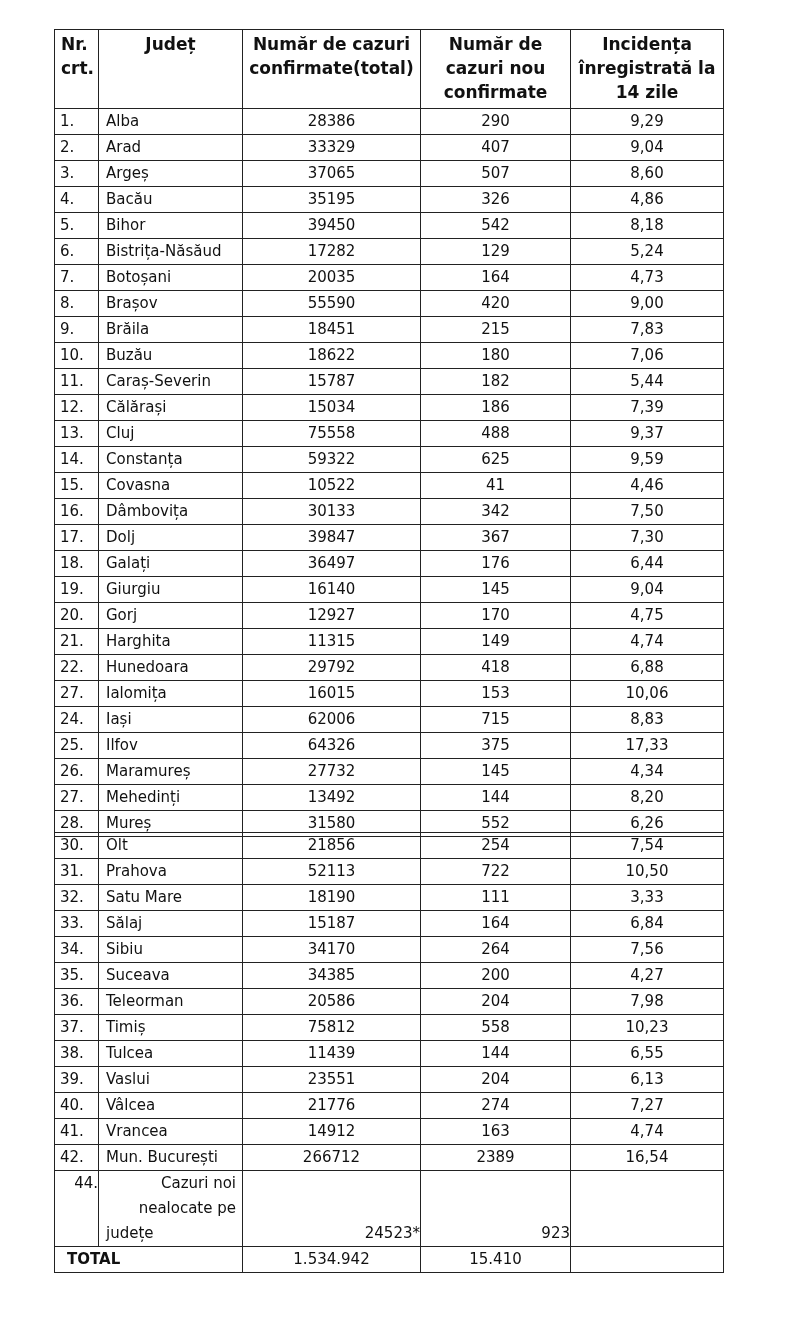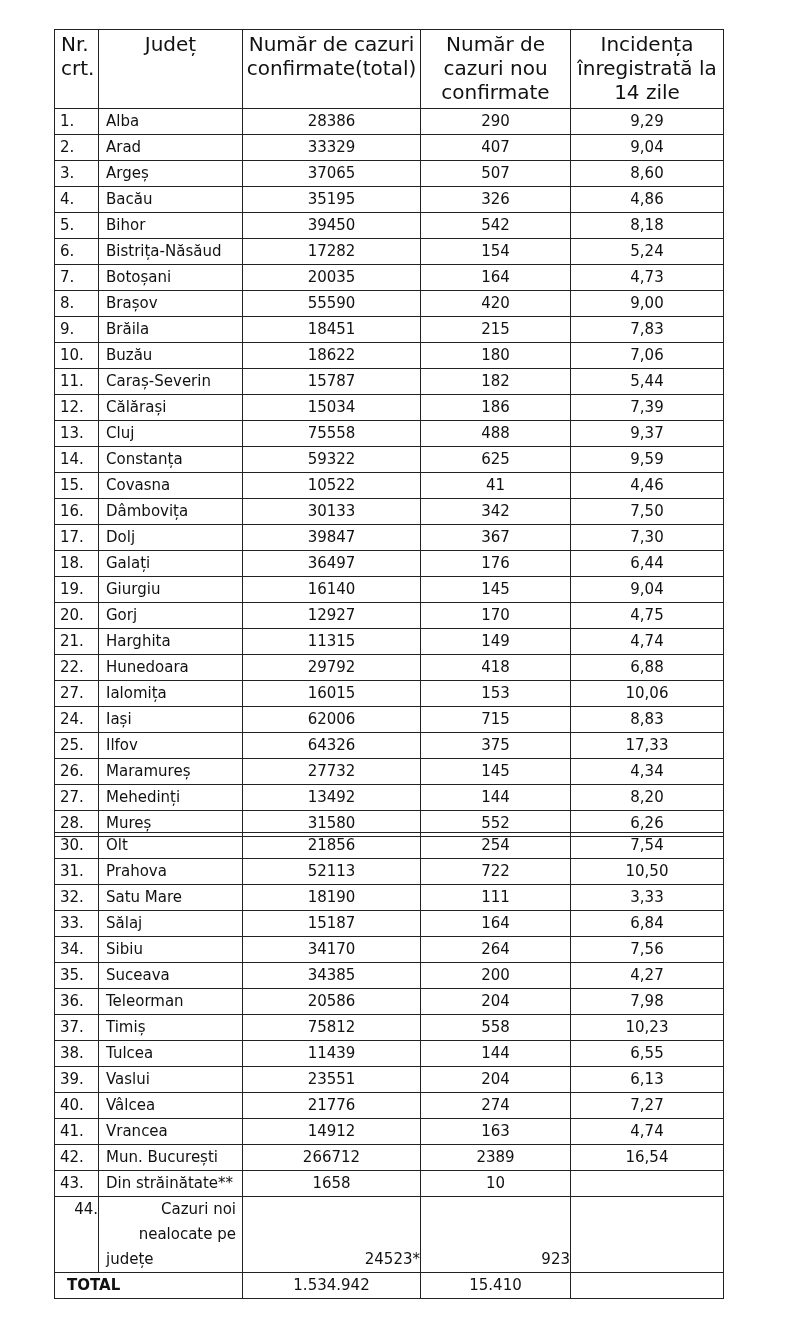--- a/index.html
+++ b/index.html
@@ -1,19 +1,19 @@
 <!DOCTYPE html>
 <html><head>
 <meta charset="utf-8">
 <style>
   html, body { margin: 0; padding: 0; background: #ffffff; }
   body { width: 800px; height: 1336px; position: relative; font-family: "DejaVu Sans", sans-serif; color: #111; }
   .tbl { position: absolute; left: 54px; border-collapse: collapse; table-layout: fixed; }
   .tbl td, .tbl th { border: 1.3px solid #222; padding: 0; font-size: 15px; line-height: 25px; vertical-align: top; }
-  .tbl th { font-weight: normal; font-size: 20px; line-height: 24px; text-align: center; padding-top: 2px; }
+  .tbl th { font-weight: bold; font-size: 17px; line-height: 24px; text-align: center; padding-top: 2px; }
   #tbl-top { top: 29px; width: 669px; }
   #tbl-bottom { top: 832px; width: 669px; }
   col.c-nr { width: 44px; }
   col.c-jud { width: 144px; }
   col.c-tot { width: 178px; }
   col.c-nou { width: 150px; }
   col.c-inc { width: 153px; }
   .nr { padding-left: 5px !important; }
   .jud { padding-left: 7px !important; white-space: nowrap; }
   .num { text-align: center; }
@@ -79,21 +79,21 @@
         <td class="nr">5.</td>
         <td class="jud">Bihor</td>
         <td class="num">39450</td>
         <td class="num">542</td>
         <td class="num">8,18</td>
       </tr>
       <tr class="row">
         <td class="nr">6.</td>
         <td class="jud">Bistrița-Năsăud</td>
         <td class="num">17282</td>
-        <td class="num">154</td>
+        <td class="num">129</td>
         <td class="num">5,24</td>
       </tr>
       <tr class="row">
         <td class="nr">7.</td>
         <td class="jud">Botoșani</td>
         <td class="num">20035</td>
         <td class="num">164</td>
         <td class="num">4,73</td>
       </tr>
       <tr class="row">
@@ -341,27 +341,20 @@
       </tr>
       <tr class="row">
         <td class="nr">42.</td>
         <td class="jud">Mun. București</td>
         <td class="num">266712</td>
         <td class="num">2389</td>
         <td class="num">16,54</td>
       </tr>
     </tbody>
   <tbody>
-    <tr class="row tall-2">
-      <td class="nr">43.</td>
-      <td class="jud" style="white-space:normal">Din străinătate**</td>
-      <td class="num bottom-align">1658</td>
-      <td class="num bottom-align">10</td>
-      <td class="num"></td>
-    </tr>
     <tr class="row tall-3">
       <td class="nr">44.</td>
       <td class="jud justify">Cazuri noi nealocate pe județe</td>
       <td class="num bottom-align">24523*</td>
       <td class="num bottom-align">923</td>
       <td class="num"></td>
     </tr>
     <tr class="row">
       <td colspan="2" class="total-label">TOTAL</td>
       <td class="num">1.534.942</td>

